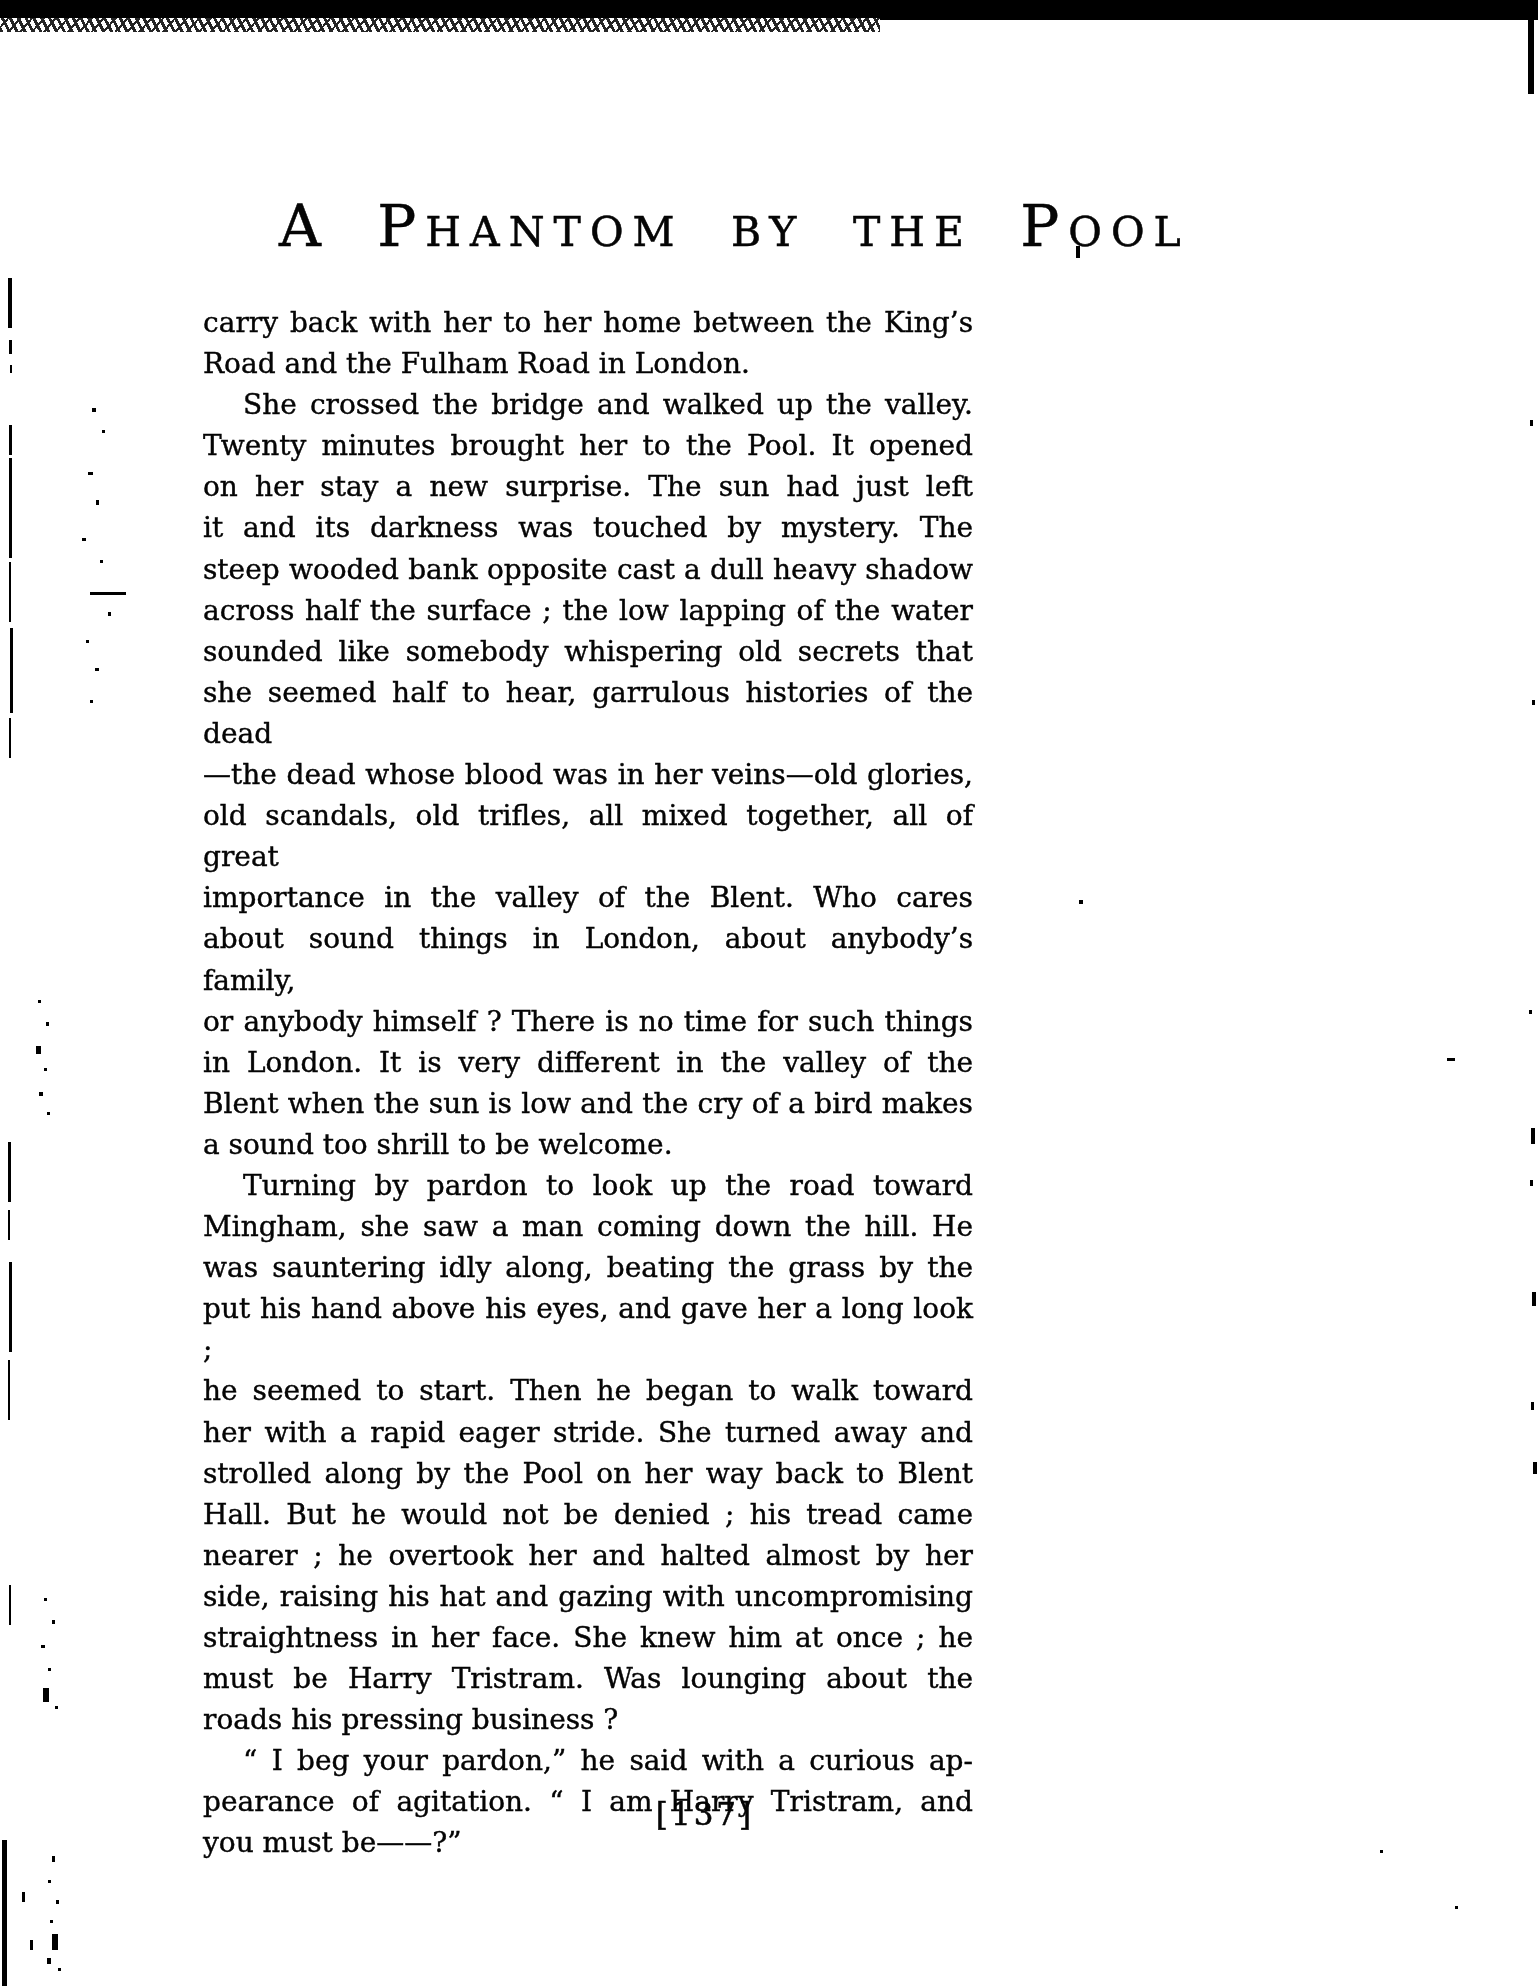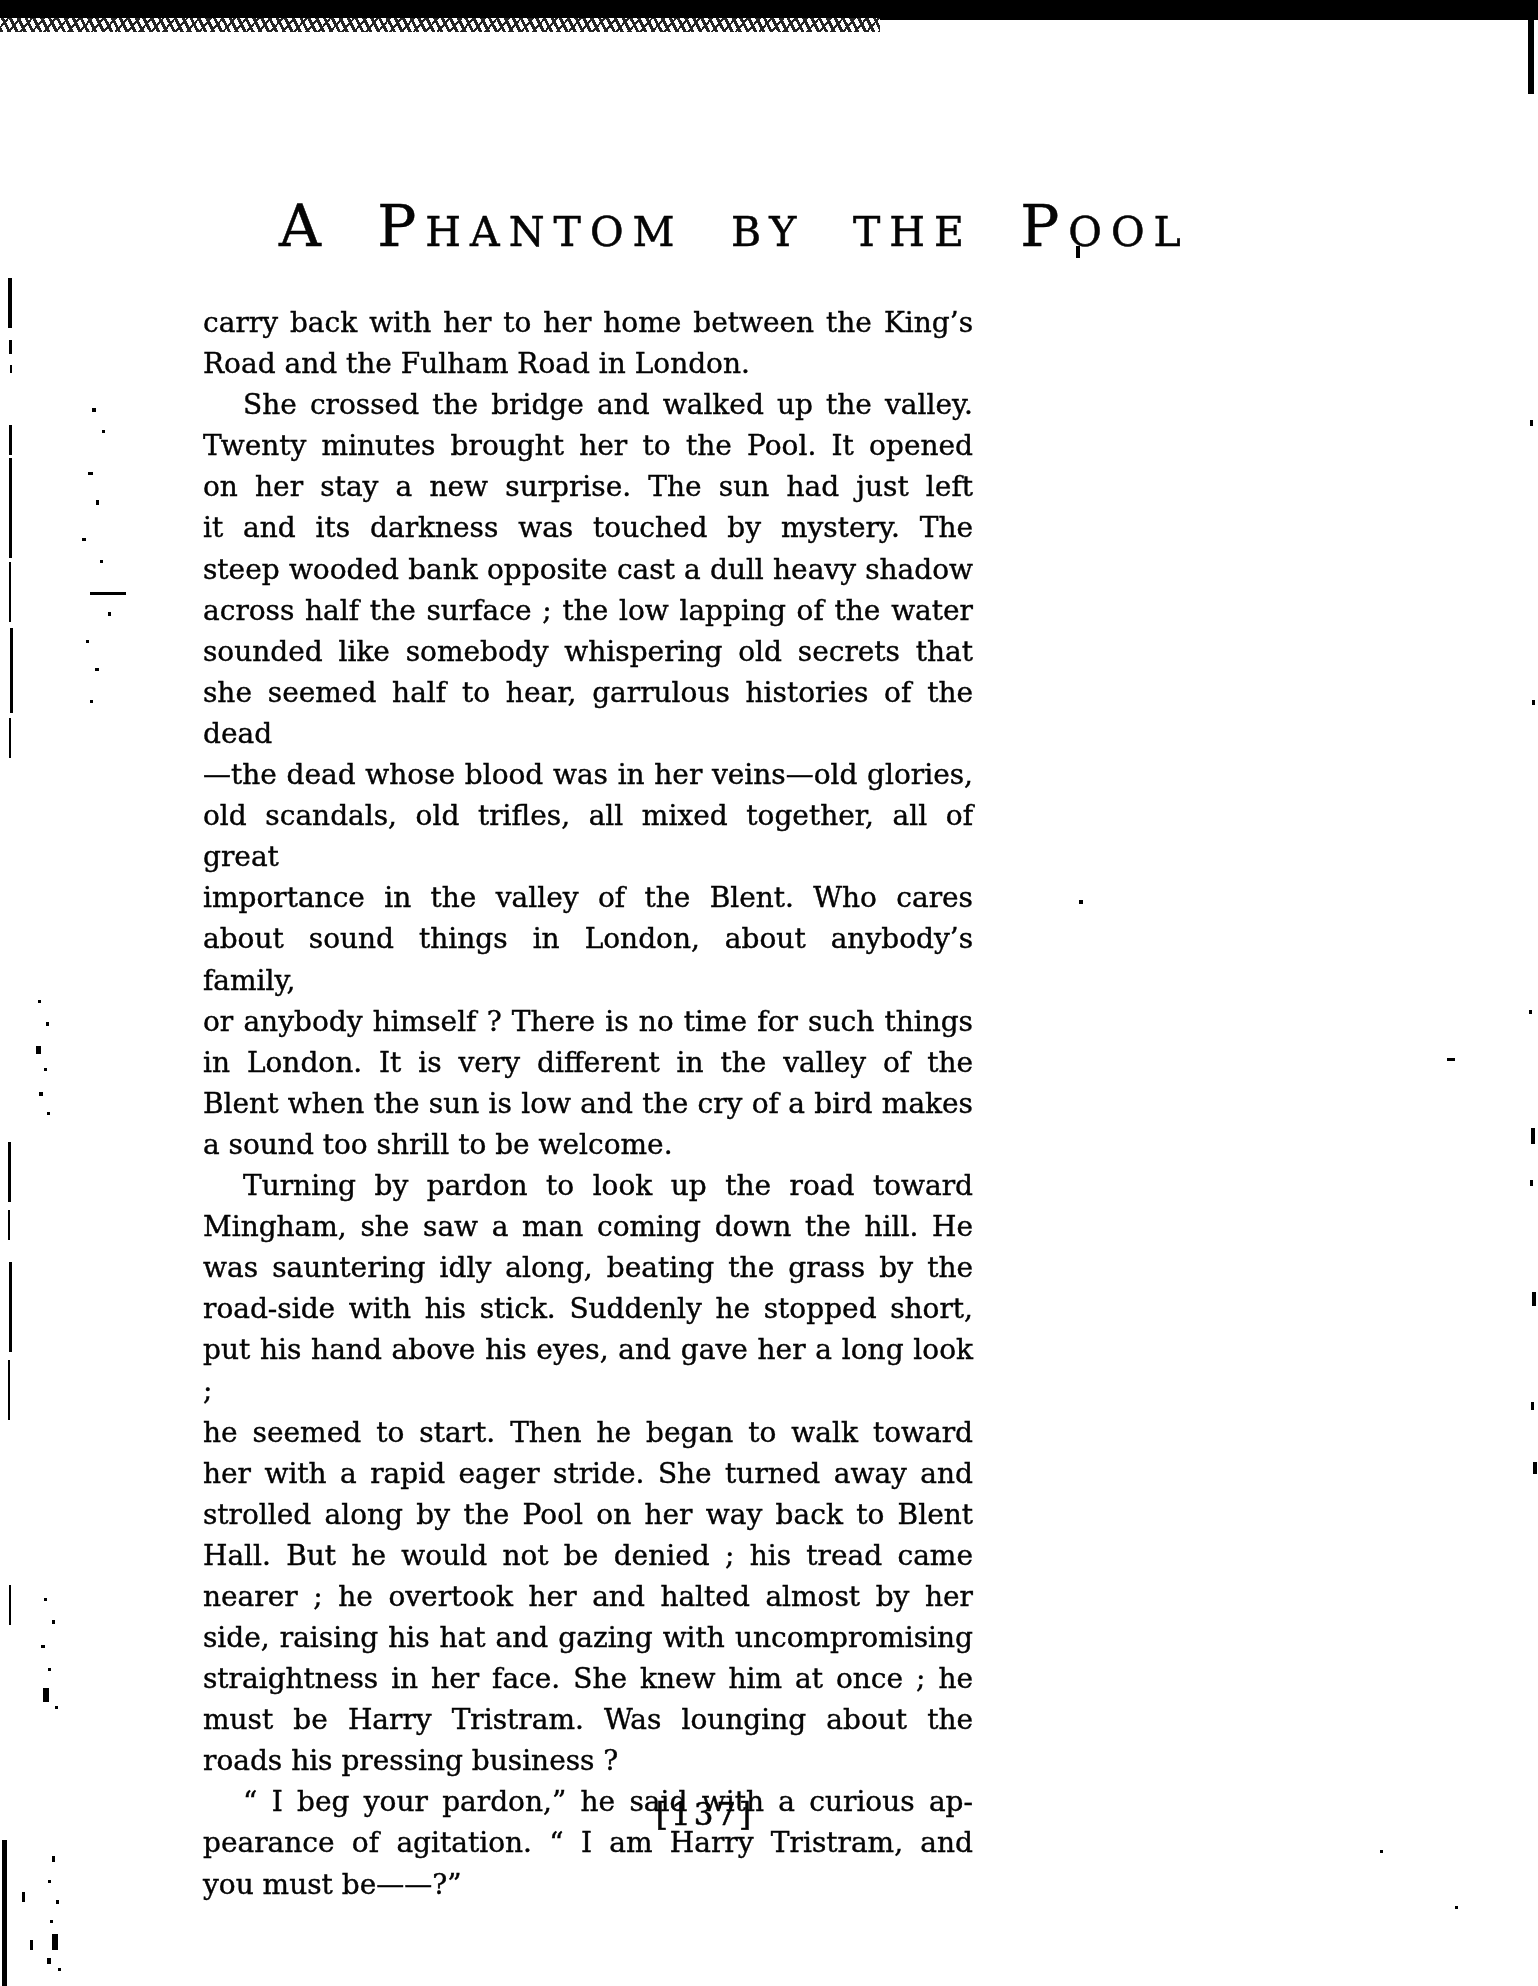--- a/index.html
+++ b/index.html
@@ -152,21 +152,20 @@
       <div class="line">old scandals, old trifles, all mixed together, all of great</div>
       <div class="line">importance in the valley of the Blent.  Who cares</div>
       <div class="line">about sound things in London, about anybody’s family,</div>
       <div class="line">or anybody himself ?  There is no time for such things</div>
       <div class="line">in London.  It is very different in the valley of the</div>
       <div class="line">Blent when the sun is low and the cry of a bird makes</div>
       <div class="line lastline">a sound too shrill to be welcome.</div>
       <div class="line indent">Turning by pardon to look up the road toward</div>
       <div class="line">Mingham, she saw a man coming down the hill.  He</div>
       <div class="line">was sauntering idly along, beating the grass by the</div>
-      <div class="line">road-side with his stick.  Suddenly he stopped short,</div>
       <div class="line">put his hand above his eyes, and gave her a long look ;</div>
       <div class="line">he seemed to start.  Then he began to walk toward</div>
       <div class="line">her with a rapid eager stride.  She turned away and</div>
       <div class="line">strolled along by the Pool on her way back to Blent</div>
       <div class="line">Hall.  But he would not be denied ; his tread came</div>
       <div class="line">nearer ; he overtook her and halted almost by her</div>
       <div class="line">side, raising his hat and gazing with uncompromising</div>
       <div class="line">straightness in her face.  She knew him at once ; he</div>
       <div class="line">must be Harry Tristram.  Was lounging about the</div>
       <div class="line lastline">roads his pressing business ?</div>

